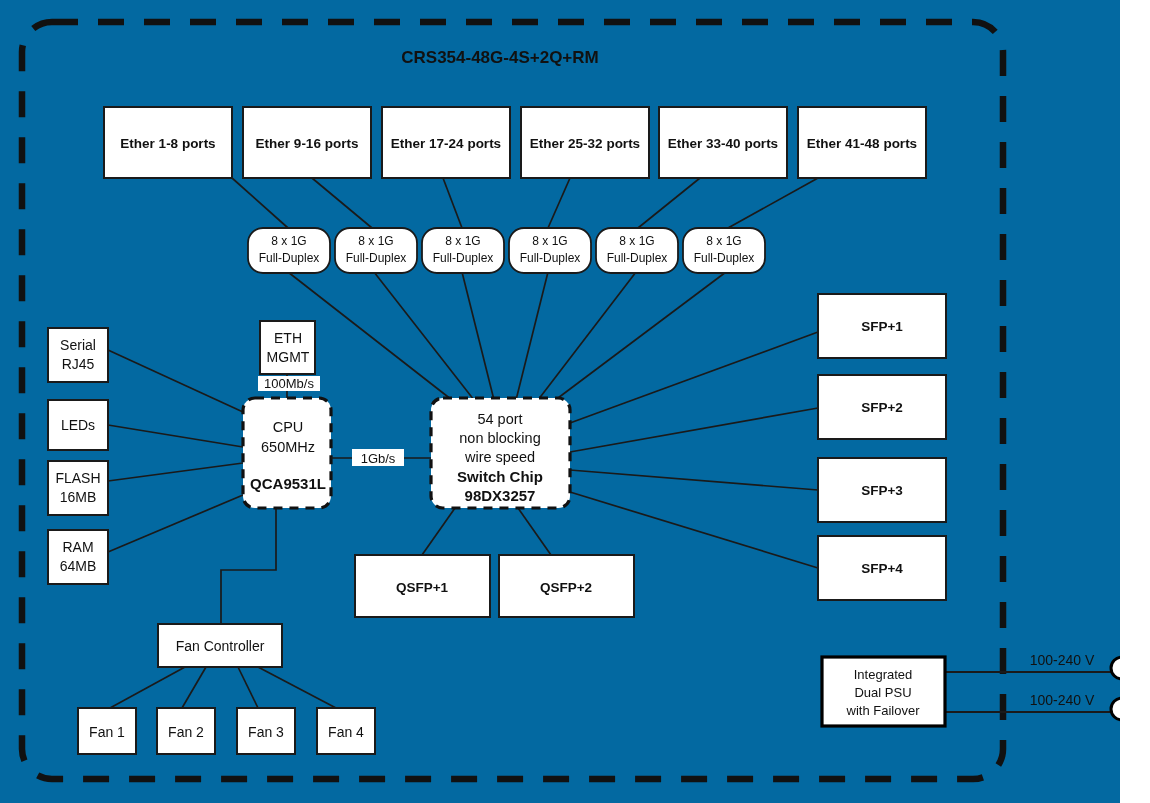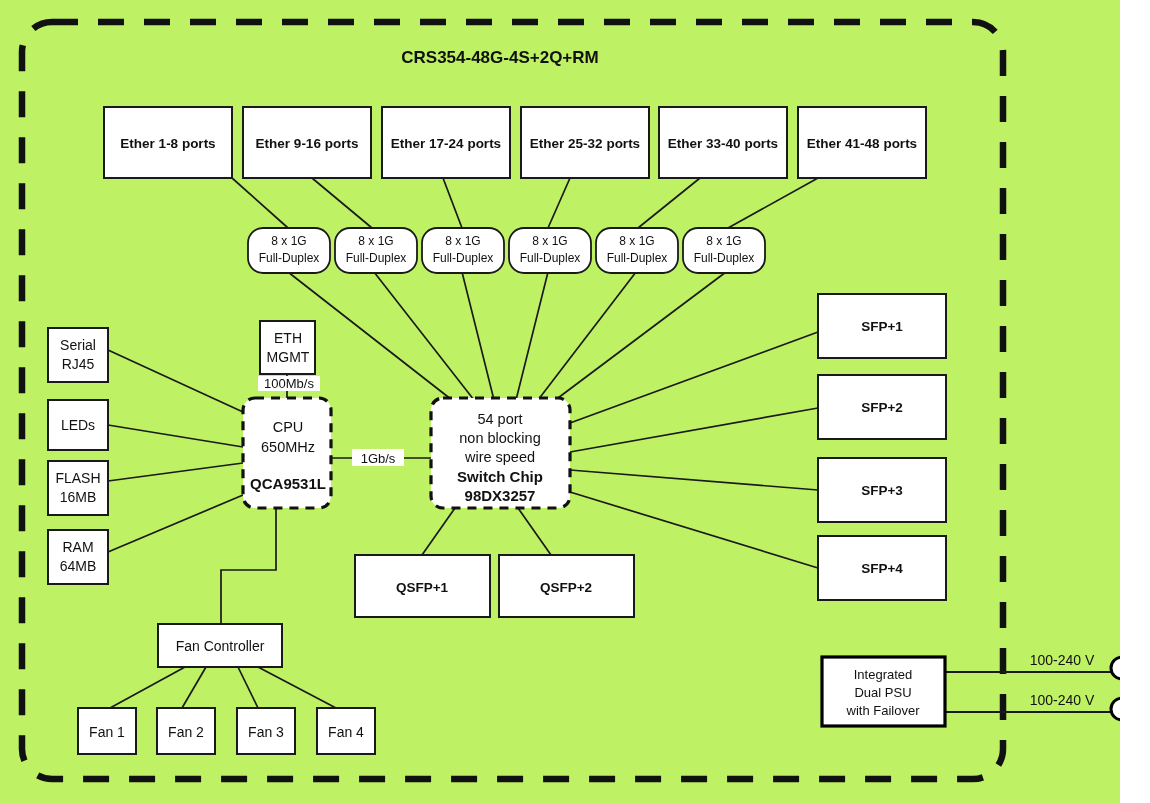--- a/index.html
+++ b/index.html
@@ -7,21 +7,21 @@
     padding: 0;
     background: #ffffff;
   }
   body {
     font-family: "Liberation Sans", sans-serif;
   }
   #stage {
     position: relative;
     width: 1120px;
     height: 803px;
-    background: #bef264;
+    background: #0369a1;
     overflow: hidden;
   }
   svg#diagram {
     display: block;
     width: 1150px;
     height: 803px;
   }
   .solid-box {
     fill: #ffffff;
     stroke: #1a1a1a;

